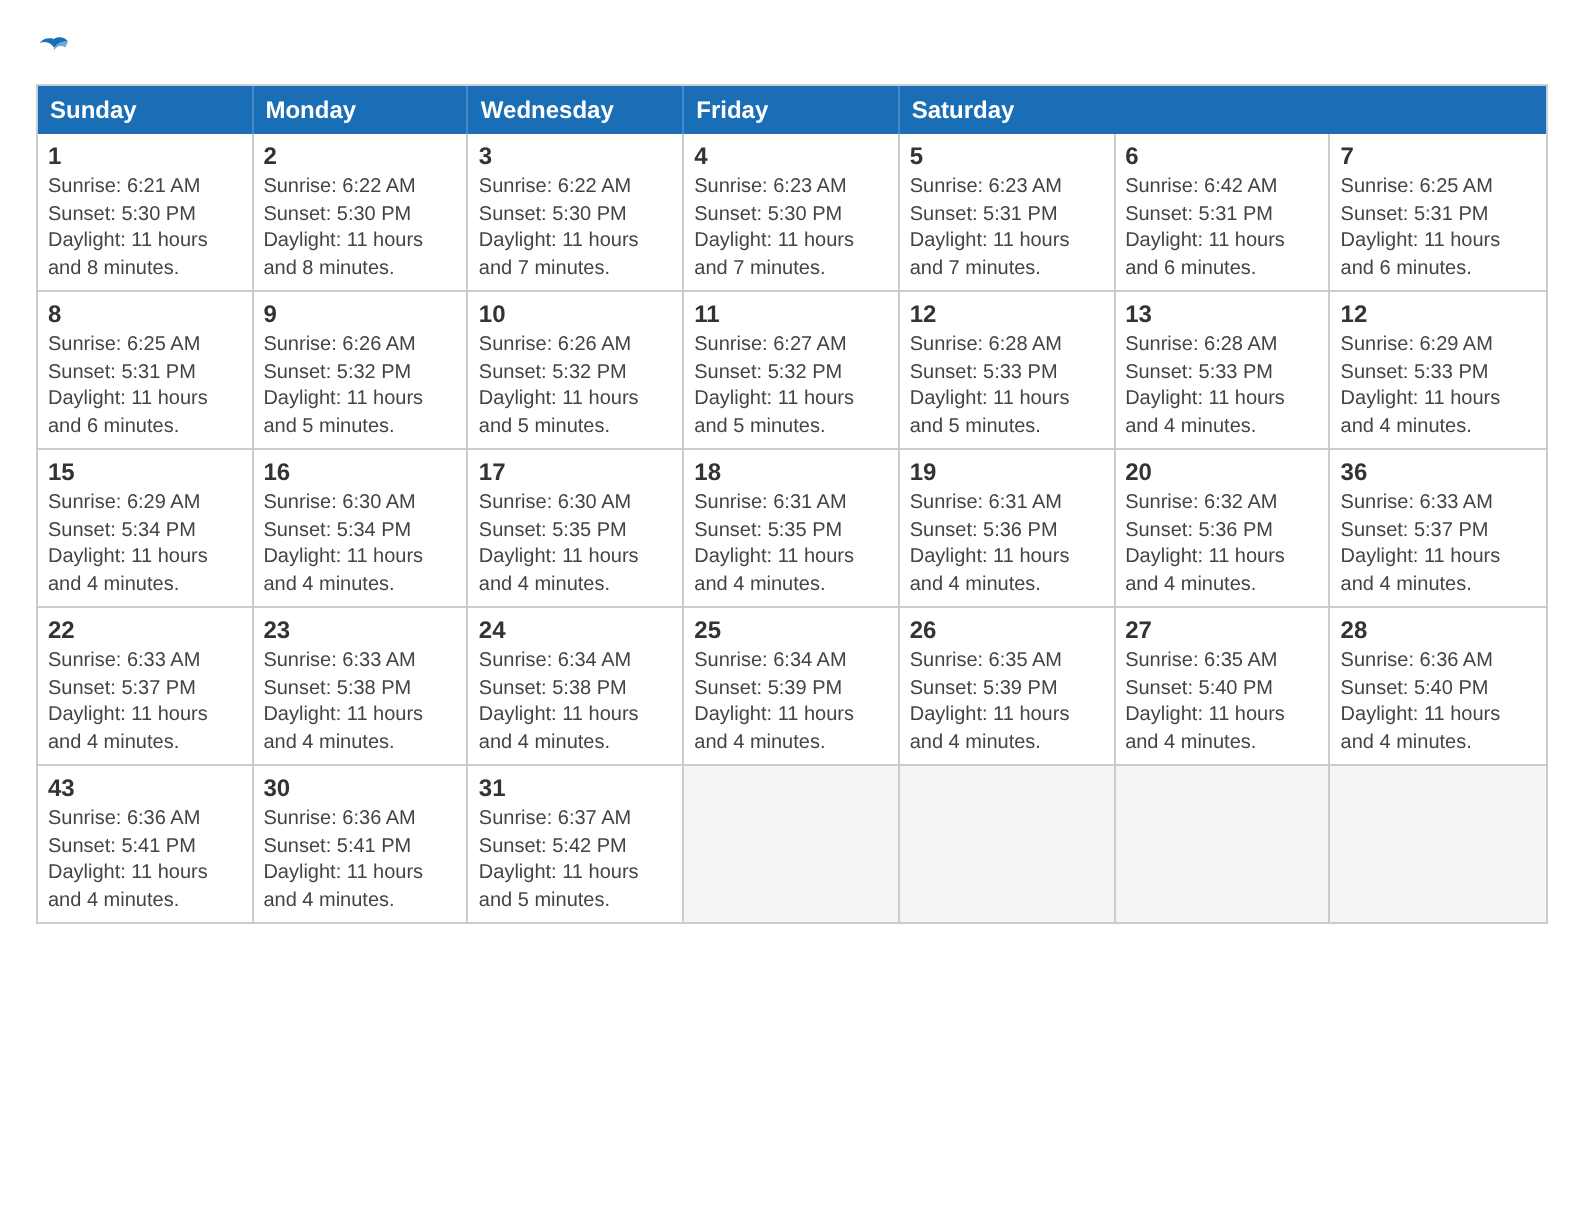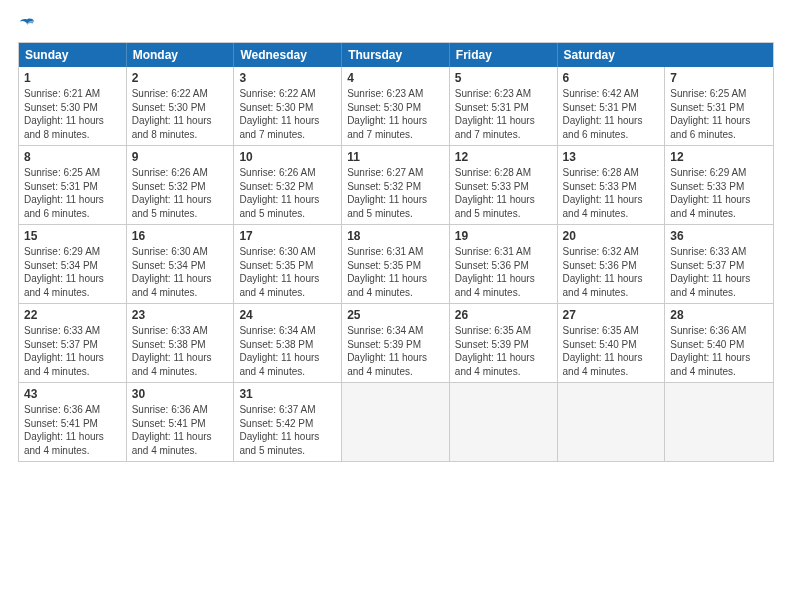--- a/index.html
+++ b/index.html
@@ -131,21 +131,20 @@
       <div class="main-title"></div>
       <div class="sub-title"></div>
     </div>
   </div>
 
   <div class="calendar">
     <div class="cal-header" id="cal-header">
         <div class="cal-header-cell">Sunday</div>
         <div class="cal-header-cell">Monday</div>
         <div class="cal-header-cell">Wednesday</div>
-        <div class="cal-header-cell">Thursday</div>
         <div class="cal-header-cell">Friday</div>
         <div class="cal-header-cell">Saturday</div>
       </div>
     <div class="cal-body" id="cal-body">
         <div class="cal-row">
           <div class="cal-cell">
             <span class="day-num">1</span>
             <div class="cell-text" style="white-space: pre-line;">Sunrise: 6:21 AM
 Sunset: 5:30 PM
 Daylight: 11 hours

